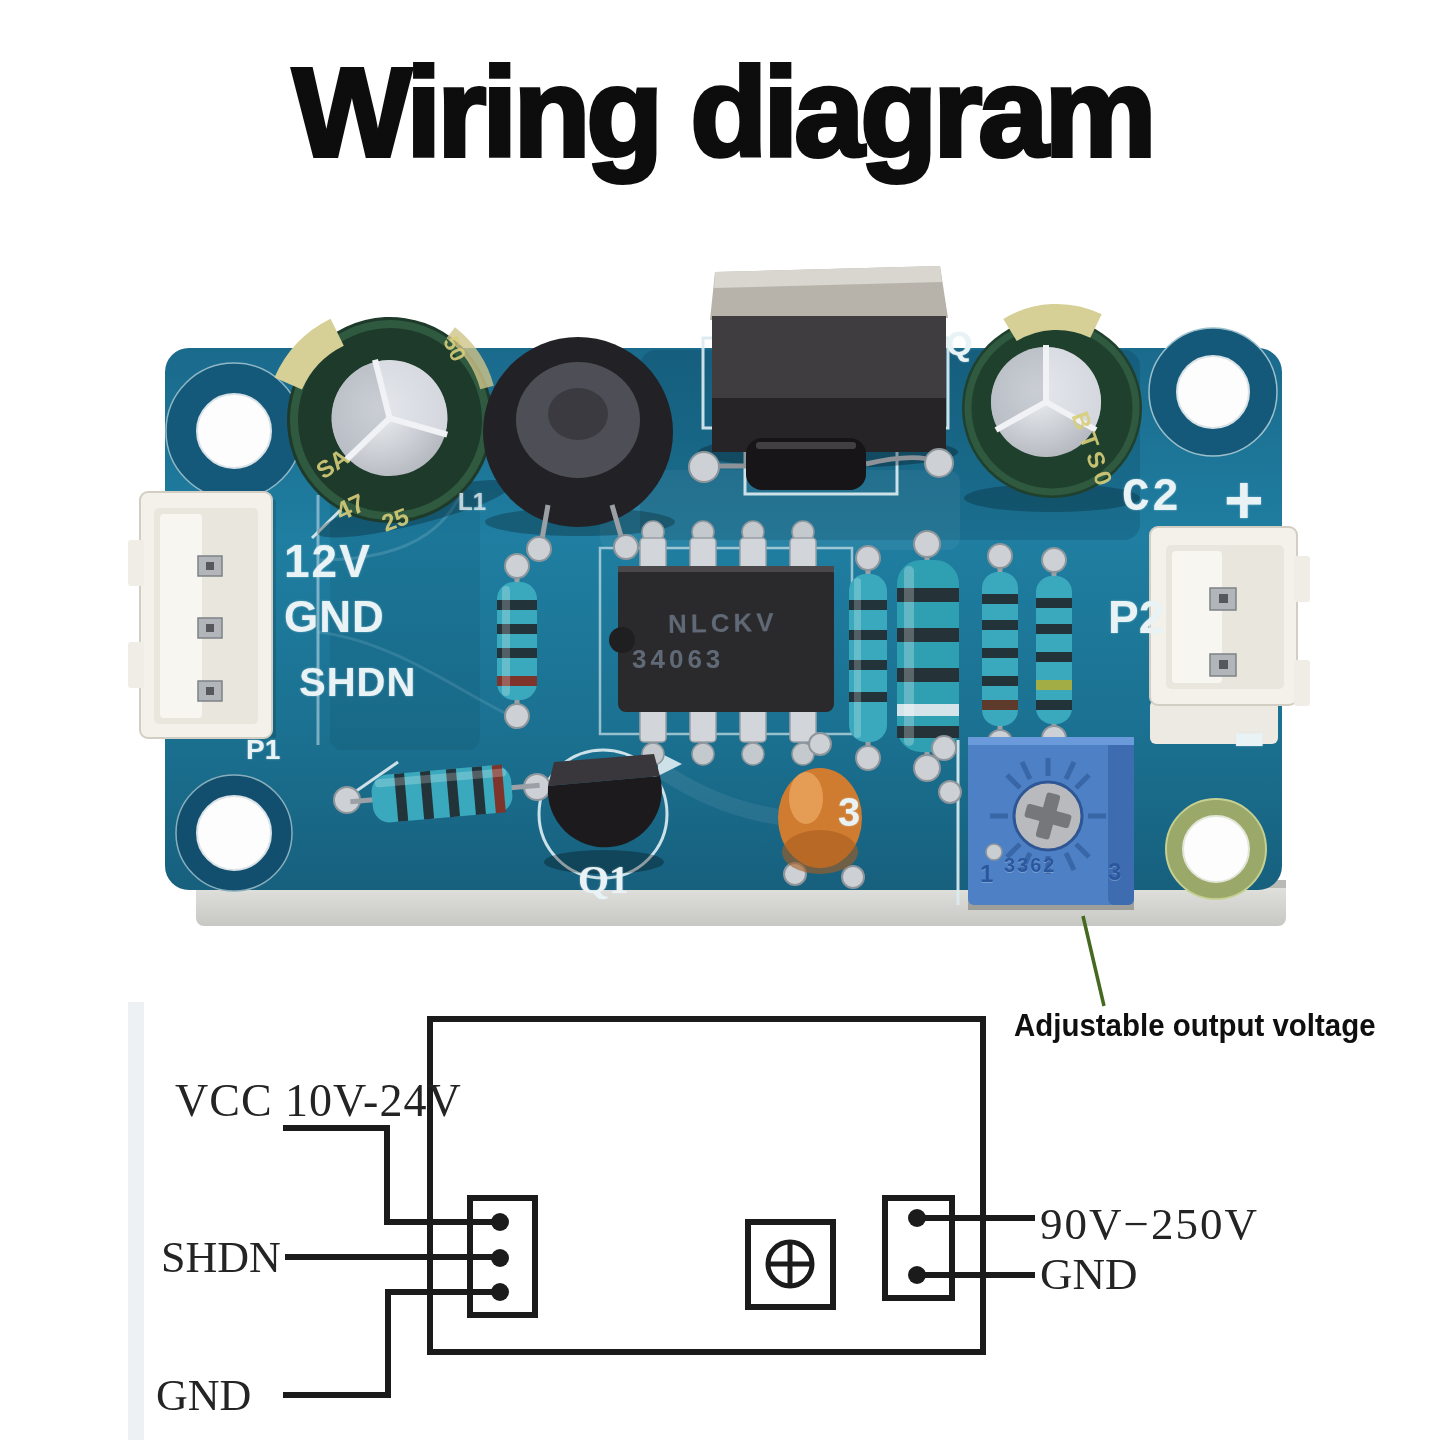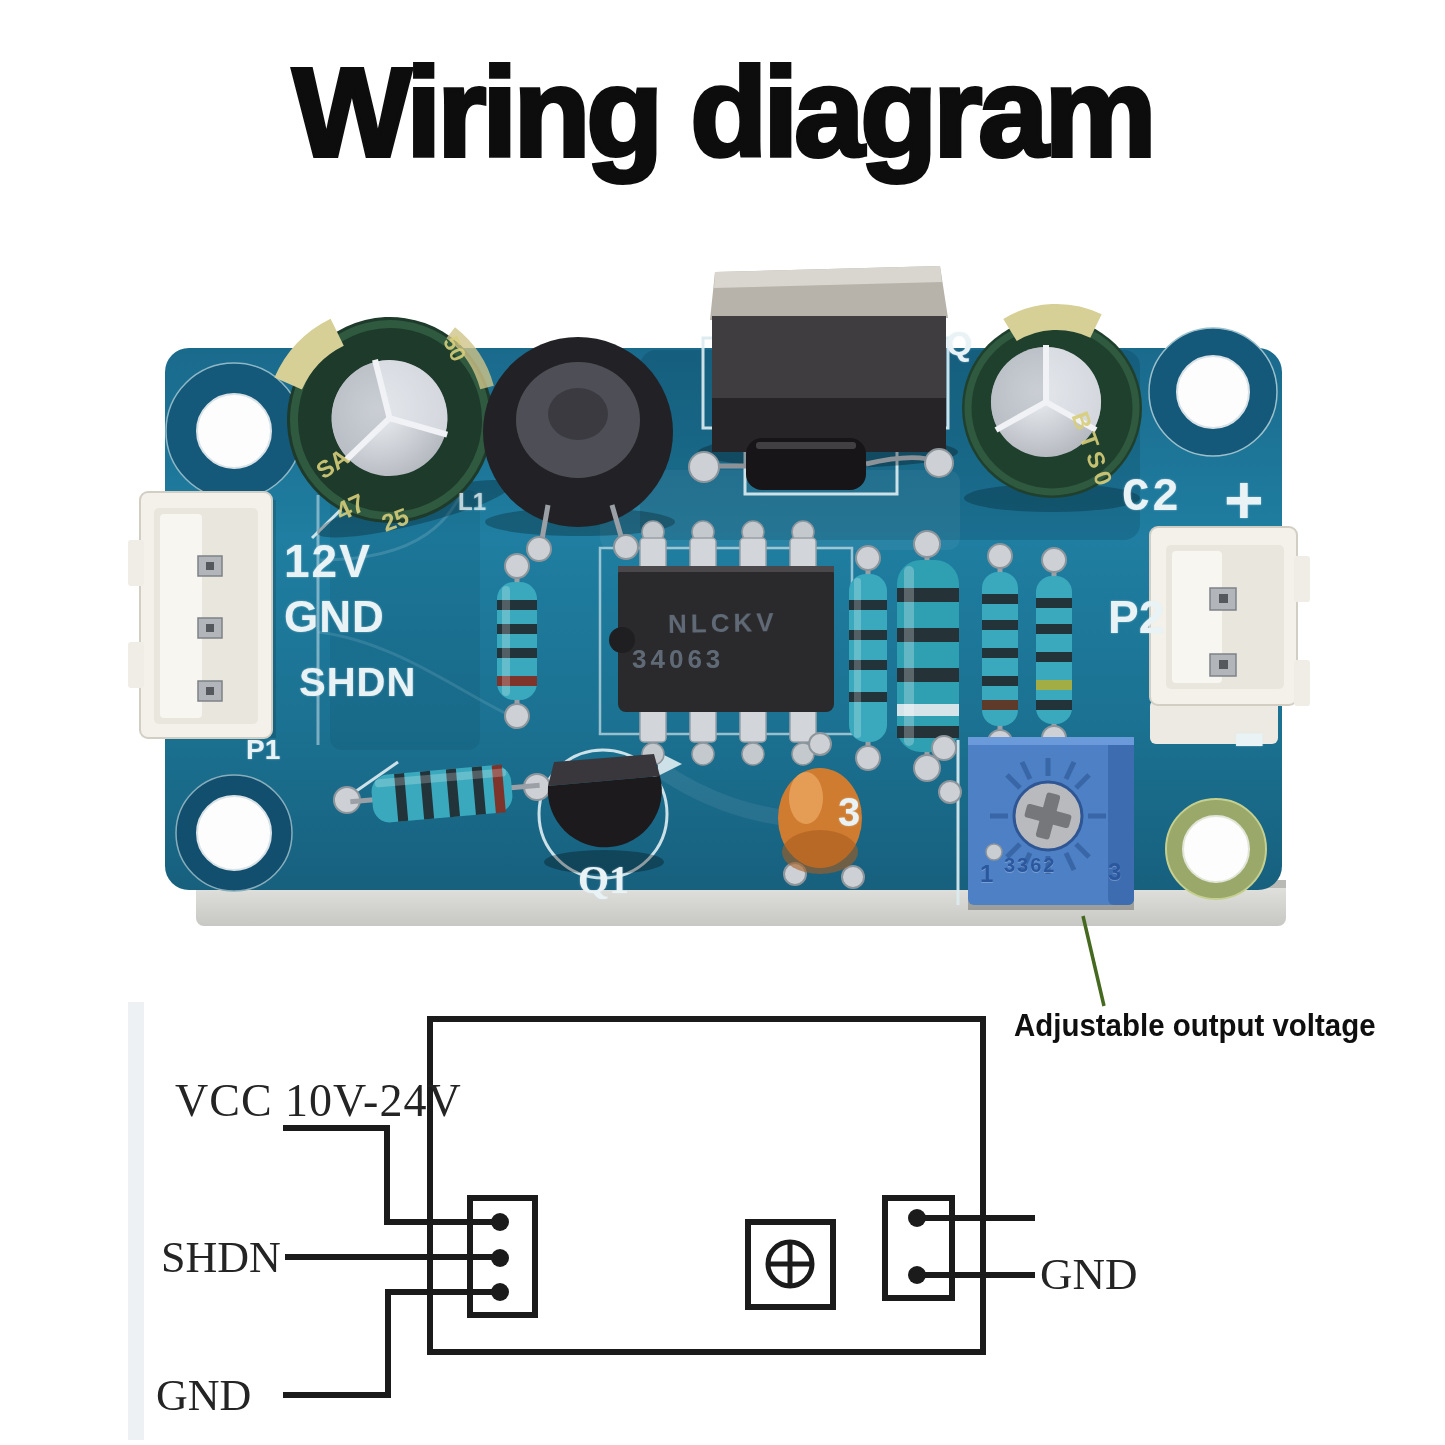--- a/index.html
+++ b/index.html
@@ -380,16 +380,17 @@
 
   <div class="abs capmark" style="left:316px;top:450px;font-size:24px;transform:rotate(-35deg);">SA</div>
   <div class="abs capmark" style="left:336px;top:492px;font-size:26px;transform:rotate(-25deg);">47</div>
   <div class="abs capmark" style="left:382px;top:506px;font-size:24px;transform:rotate(-20deg);">25</div>
   <div class="abs capmark" style="left:442px;top:336px;font-size:22px;transform:rotate(65deg);">50</div>
   <div class="abs capmark" style="left:1092px;top:408px;font-size:24px;letter-spacing:5px;transform:rotate(70deg);transform-origin:left top;">BTS0</div>
 
   <div class="abs schlabel" style="left:163px;top:1074px;font-size:46px;letter-spacing:1px;margin-left:12px;">VCC 10V-24V</div>
   <div class="abs schlabel" style="left:161px;top:1232px;font-size:44px;">SHDN</div>
   <div class="abs schlabel" style="left:156px;top:1370px;font-size:44px;">GND</div>
+  <div class="abs schlabel" style="left:1040px;top:1198px;font-size:45px;letter-spacing:2px;">90V−250V</div>
   <div class="abs schlabel" style="left:1040px;top:1248px;font-size:45px;">GND</div>
   <div class="abs adjnote" style="left:1014px;top:1008px;font-size:31px;">Adjustable output voltage</div>
 
 </div>
 
 </body></html>

